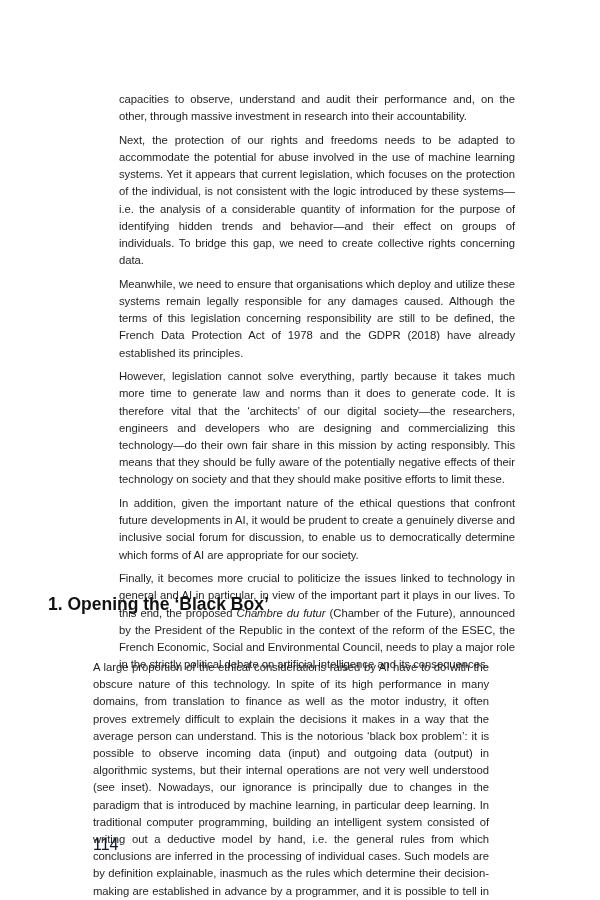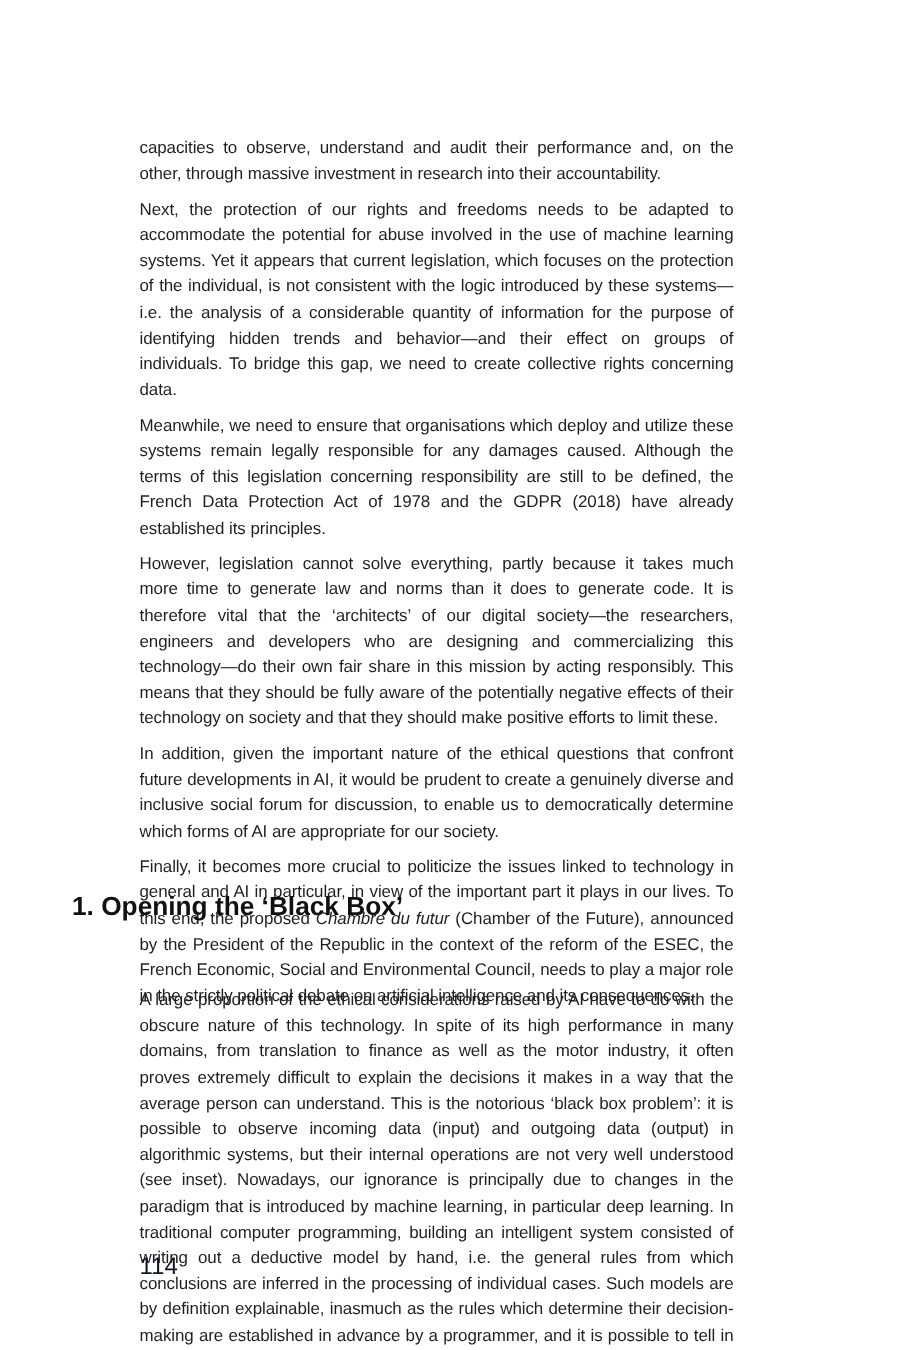--- a/index.html
+++ b/index.html
@@ -5,21 +5,21 @@
   html, body { margin: 0; padding: 0; background: #ffffff; }
   body { width: 600px; height: 900px; position: relative; overflow: hidden; }
   .page { position: absolute; left: 0; top: 0; width: 600px; height: 900px; background: #ffffff; }
   .body-text {
     position: absolute; left: 93px; width: 396px;
     font-family: "Liberation Sans", sans-serif;
     font-size: 11.3px; line-height: 17.2px; color: #1f1f1f;
     text-align: justify; letter-spacing: -0.05px;
   }
   .body-text p { margin: 0 0 6.4px 0; }
-  .top-block { top: 91px; }
+  .top-block { top: 91px; margin-left: 26px; }
   .section-block { top: 618px; margin-top: 41px; }
   .heading {
     position: absolute; left: 36px; top: 582px;
     font-family: "Liberation Sans", sans-serif;
     font-weight: bold; font-size: 17.5px; color: #111111;
     margin: 12px;
   }
   .page-number {
     position: absolute; left: 93px; top: 836px;
     font-family: "Liberation Sans", sans-serif;

